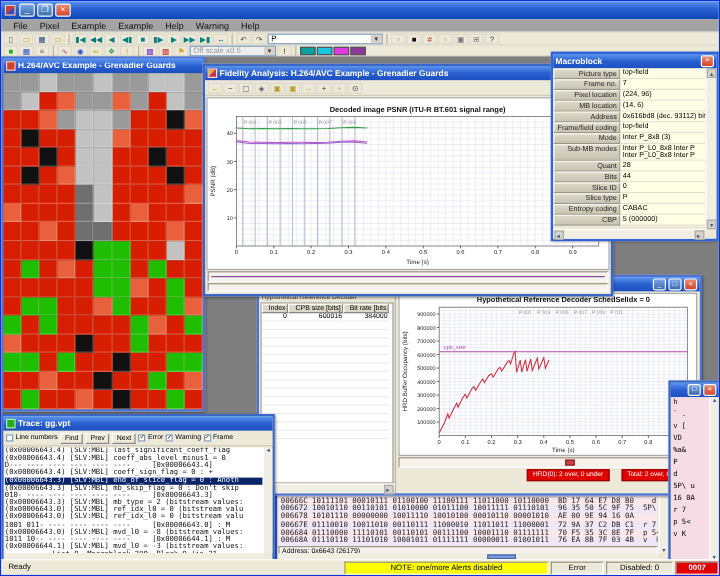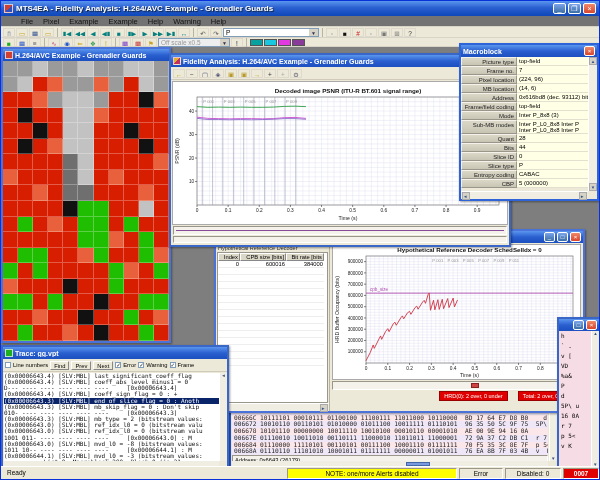--- a/index.html
+++ b/index.html
@@ -8,21 +8,21 @@
 #app { position:relative; width:600px; height:480px; overflow:hidden; border:1px solid #0831d9; }
 
 
 .main-titlebar { height:15px; background:linear-gradient(180deg,#5a96ee 0%,#2a5fd0 45%,#0d47b8 100%); display:flex; align-items:center; padding:0 3px; gap:3px; }
 .main-titlebar .ttext { color:#fff; font-weight:bold; font-size:8px; flex:1; white-space:nowrap; overflow:hidden; text-shadow:1px 1px 1px #123; }
 .wicon { width:9px; height:9px; display:inline-block; border:1px solid rgba(255,255,255,.7); flex:none; }
 .winbtns { display:flex; gap:2px; flex:none; }
 .wbtn { width:13px; height:11px; background:linear-gradient(#7ba4ea,#3a6ea5); border:1px solid #fff; border-radius:2px; color:#fff; font-size:7px; line-height:9px; text-align:center; }
 .wbtn.close { background:linear-gradient(#ee8a6a,#d9452c); }
 .wbtn.sm { width:11px; height:10px; font-size:6px; line-height:8px; }
-.menubar { height:11px; background:#737373; border-bottom:1px solid #d8d4c8; display:flex; align-items:flex-end; padding-left:15px; }
+.menubar { height:11px; background:#a3a3a3; border-bottom:1px solid #d8d4c8; display:flex; align-items:flex-end; padding-left:5px; }
 .menu-item { padding:0 5px; font-size:7.5px; color:#111; }
 .toolbar { display:flex; align-items:center; padding:1px 2px; gap:1px; background:#ece9d8; border-bottom:1px solid #d8d4c8; }
 #tb1 { height:11px; } #tb2 { height:9px; }
 .tbi { width:12px; height:9px; font-size:6.5px; line-height:9px; text-align:center; background:#ece9d8; border:1px solid #ded9ca; overflow:hidden; flex:none; }
 .tbsep { width:1px; height:9px; background:#b8b4a4; margin:0 2px; flex:none; }
 .combo { height:9px; background:#fff; border:1px solid #7f9db9; display:flex; align-items:center; font-size:6.5px; padding-left:2px; flex:none; }
 .combo .arr { margin-left:auto; width:9px; height:100%; background:#d6d2c6; font-size:5px; text-align:center; line-height:8px; color:#335; }
 .combo.disabled { background:#eee; color:#999; }
 .chip { width:13px; height:7px; border:1px solid #555; flex:none; }
 
@@ -111,21 +111,20 @@
 #sb-counter { width:36px; background:#e00000; color:#fff; text-align:center; font-weight:bold; }
 svg text { font-family:"Liberation Sans",sans-serif; }
 </style>
 </head>
 <body>
 
 <div id="app">
 
   <div class="main-titlebar">
     <span class="wicon" style="background:linear-gradient(135deg,#d04030 50%,#3050c0 50%)"></span>
-    <span class="ttext">MTS4EA - Fidelity Analysis: H.264/AVC Example - Grenadier Guards</span>
     <span class="winbtns">
       <span class="wbtn">_</span>
       <span class="wbtn">❐</span>
       <span class="wbtn close">×</span>
     </span>
   </div>
 
   <div class="menubar" id="menubar">
       <span class="menu-item">File</span>
       <span class="menu-item">Pixel</span>

